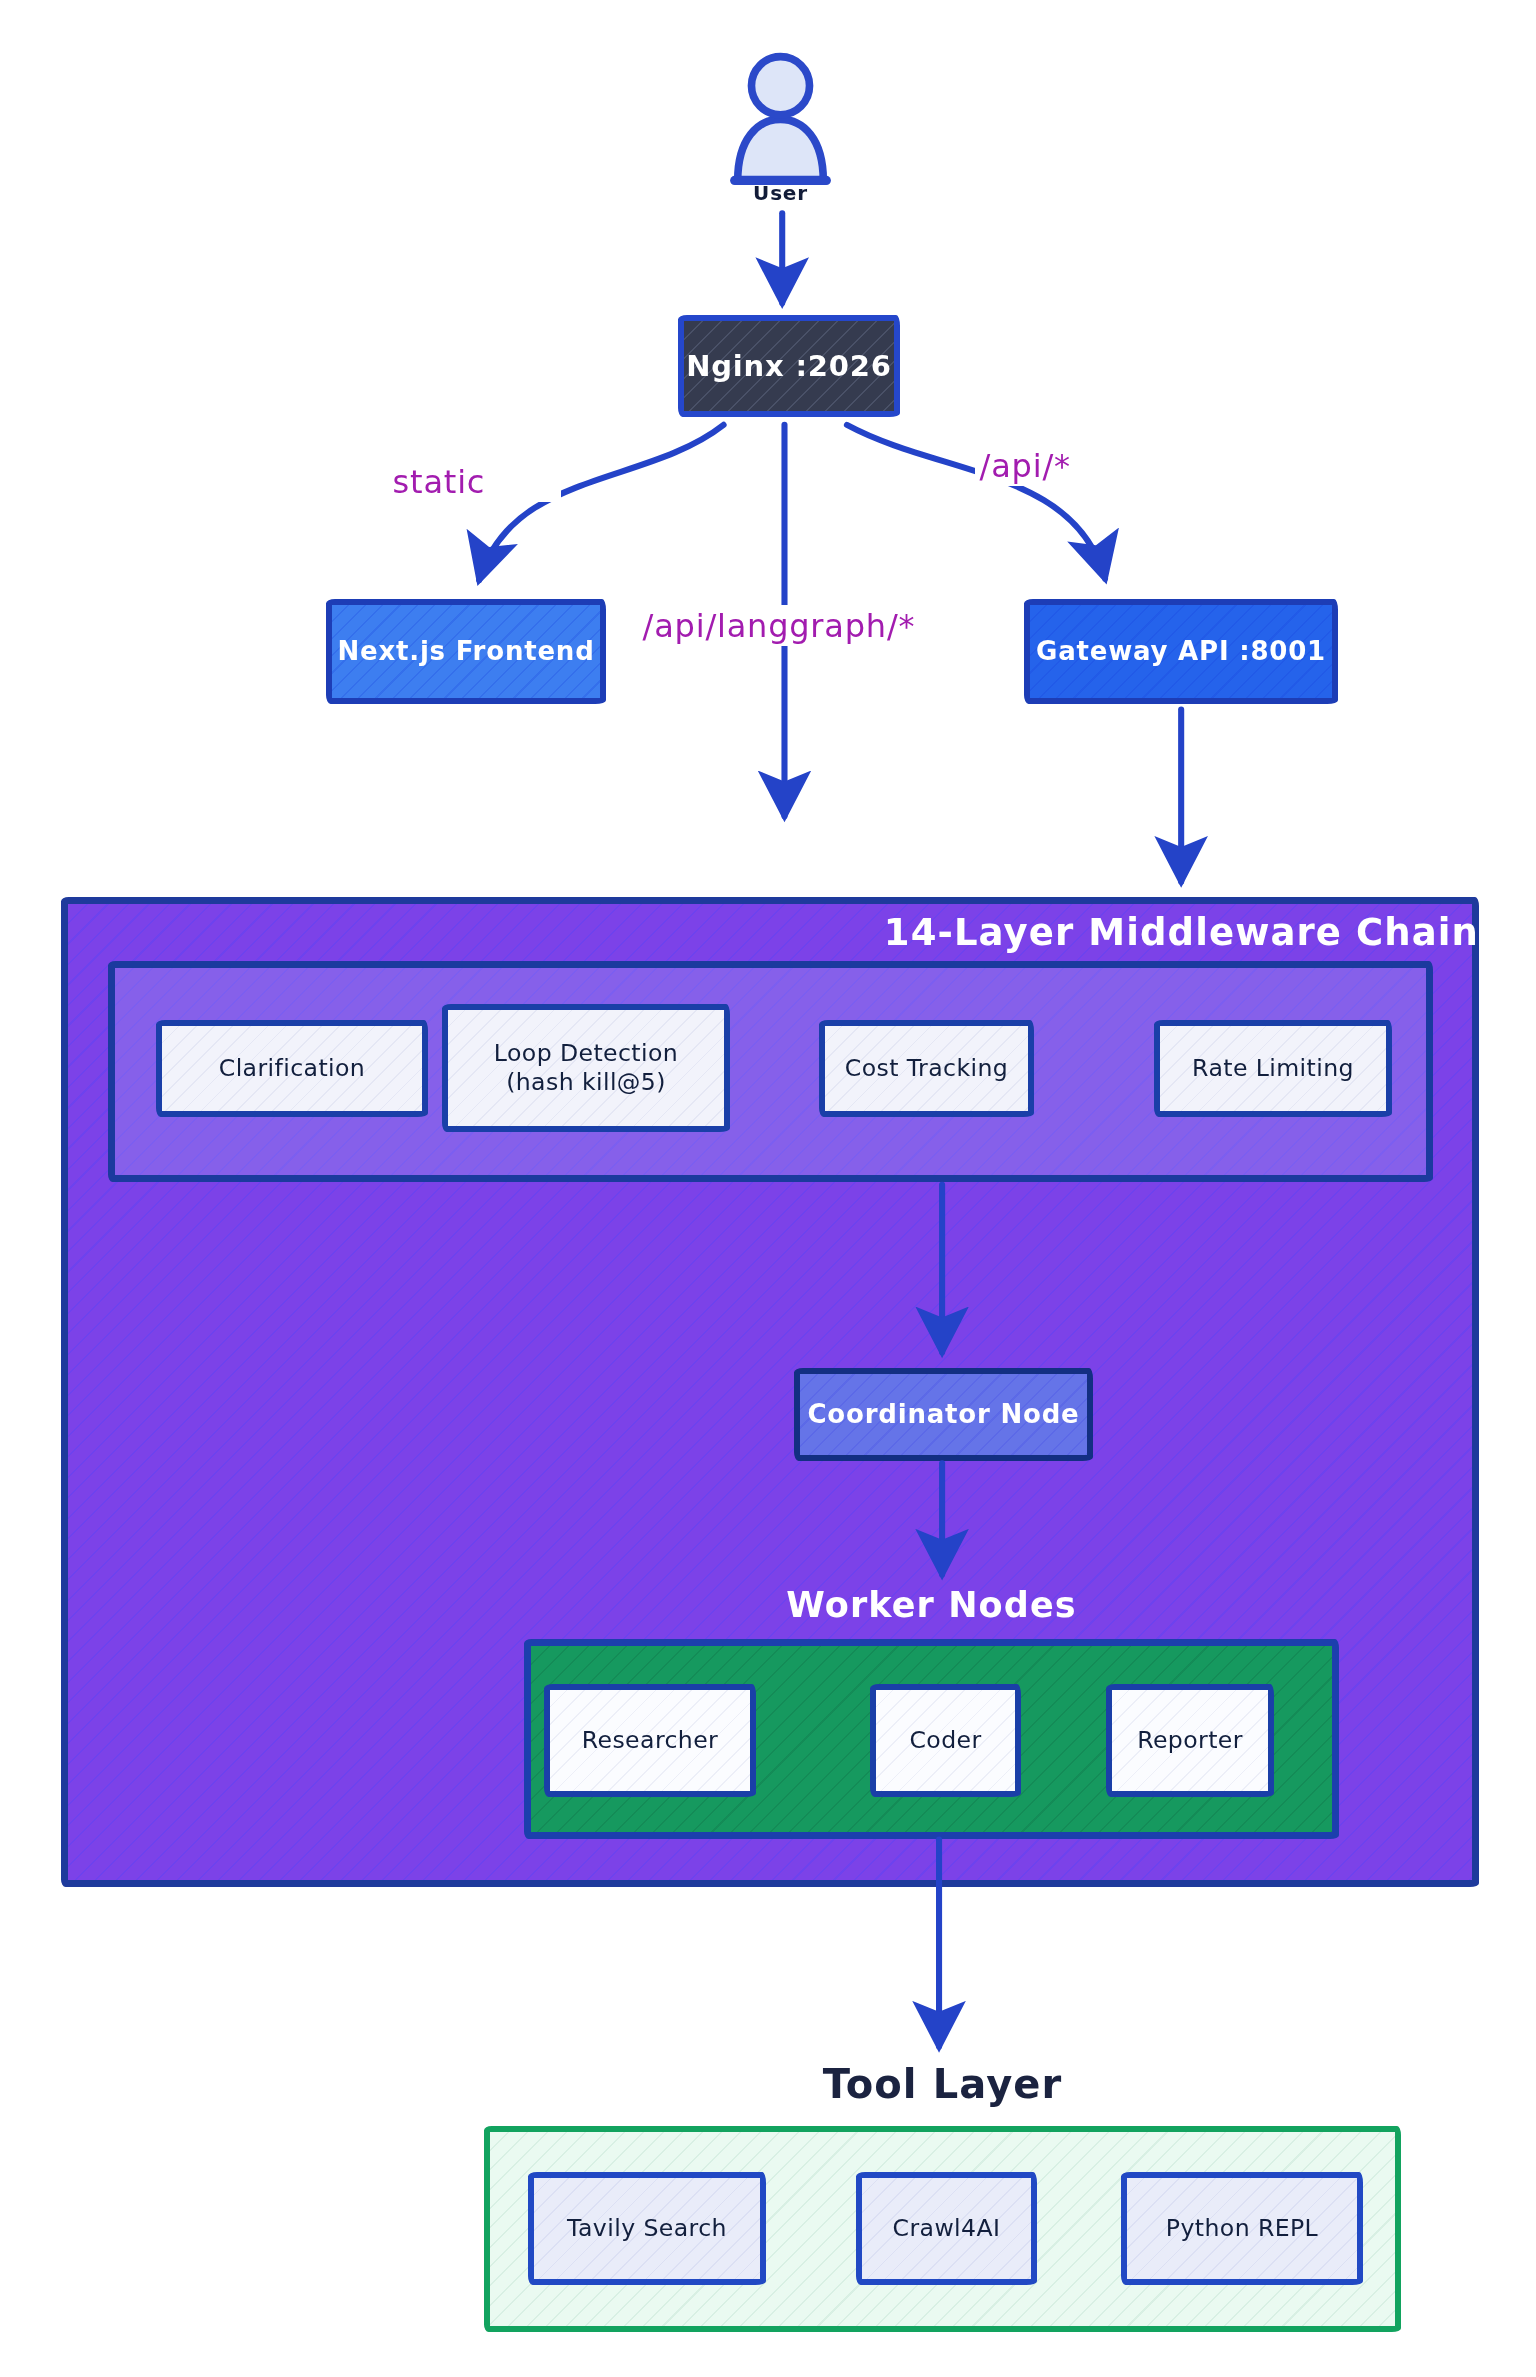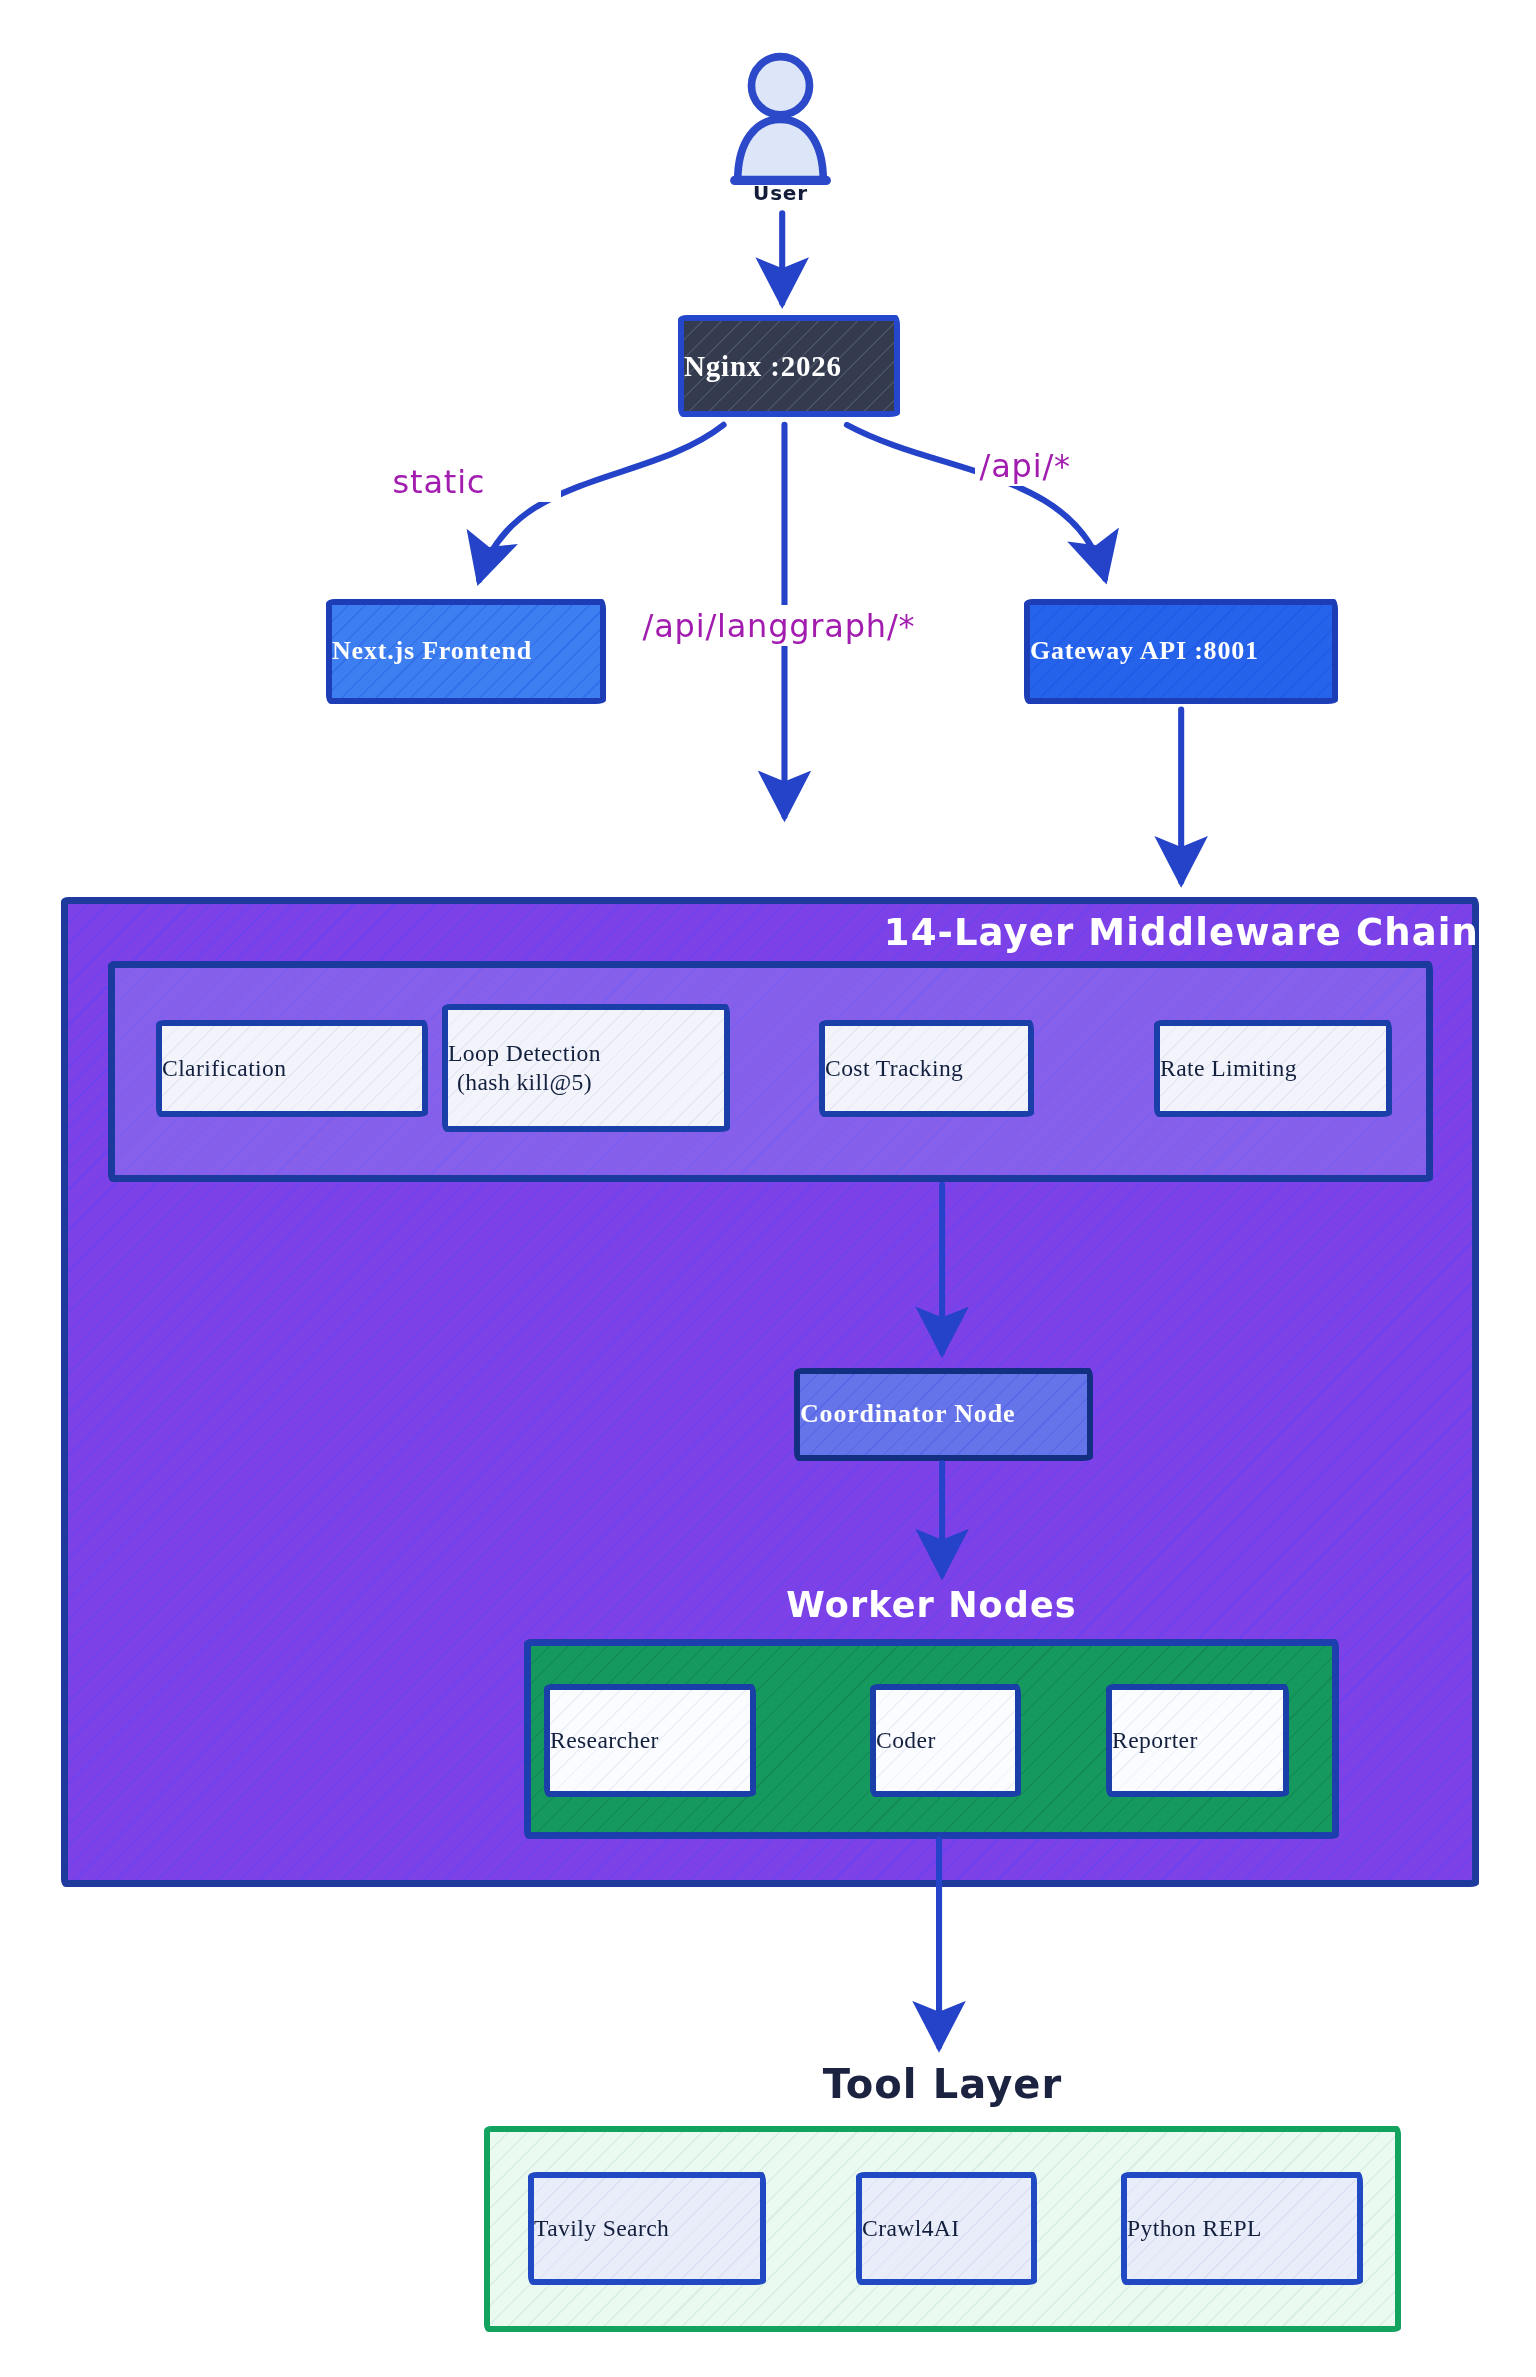--- a/index.html
+++ b/index.html
@@ -10,23 +10,22 @@
   }
   .abs{position:absolute;box-sizing:border-box;}
 
   
   #arrow-layer{position:absolute;left:0;top:0;width:1537px;height:2377px;
     z-index:20;pointer-events:none;}
 
   
   .node{
     position:absolute;box-sizing:border-box;z-index:10;
-    display:flex;align-items:center;text-align:center;
+    display:flex;align-items:center;justify-content:center;text-align:center;
     border-radius:9.1px 3.8px 10.7px 4.6px / 4.6px 10.7px 3.8px 9.1px;
-    font-family:Liberation Serif, serif;
   }
   .node .lbl{line-height:1.25;}
 
   .dark-node{
     background-color:#353b4f;border:6.9px solid #2547cb;color:#ffffff;
     background-image:repeating-linear-gradient(135deg,rgba(255,255,255,0) 0 12.2px,rgba(180,195,230,0.16) 12.2px 13.7px);
     font-weight:bold;font-size:29px;letter-spacing:0.8px;
   }
   .blue-node{
     border:6.9px solid #1d3db6;color:#ffffff;font-weight:bold;font-size:26px;letter-spacing:0.8px;
@@ -143,21 +142,21 @@
 <div class="panel-title" style="left:524px;top:1585px;width:815px;font-size:35px;">Worker Nodes</div>
 
 <div id="panel-workers" class="panel" style="left:524px;top:1639px;width:815px;height:200px;"></div>
 
 <div class="node card worker-card" style="left:544px;top:1684px;width:212px;height:113px;z-index:11;">
   <span class="lbl">Researcher</span>
 </div>
 <div class="node card worker-card" style="left:870px;top:1684px;width:151px;height:113px;z-index:11;">
   <span class="lbl">Coder</span>
 </div>
-<div class="node card worker-card" style="left:1106px;top:1684px;width:183px;height:113px;z-index:11;">
+<div class="node card worker-card" style="left:1106px;top:1684px;width:168px;height:113px;z-index:11;">
   <span class="lbl">Reporter</span>
 </div>
 
 <div class="panel-title dark-title" style="left:484px;top:2061px;width:917px;font-size:40px;">Tool Layer</div>
 
 <div id="panel-tools" class="panel" style="left:484px;top:2126px;width:917px;height:206px;"></div>
 
 <div class="node card tool-card" style="left:528px;top:2172px;width:238px;height:113px;z-index:11;">
   <span class="lbl">Tavily Search</span>
 </div>

